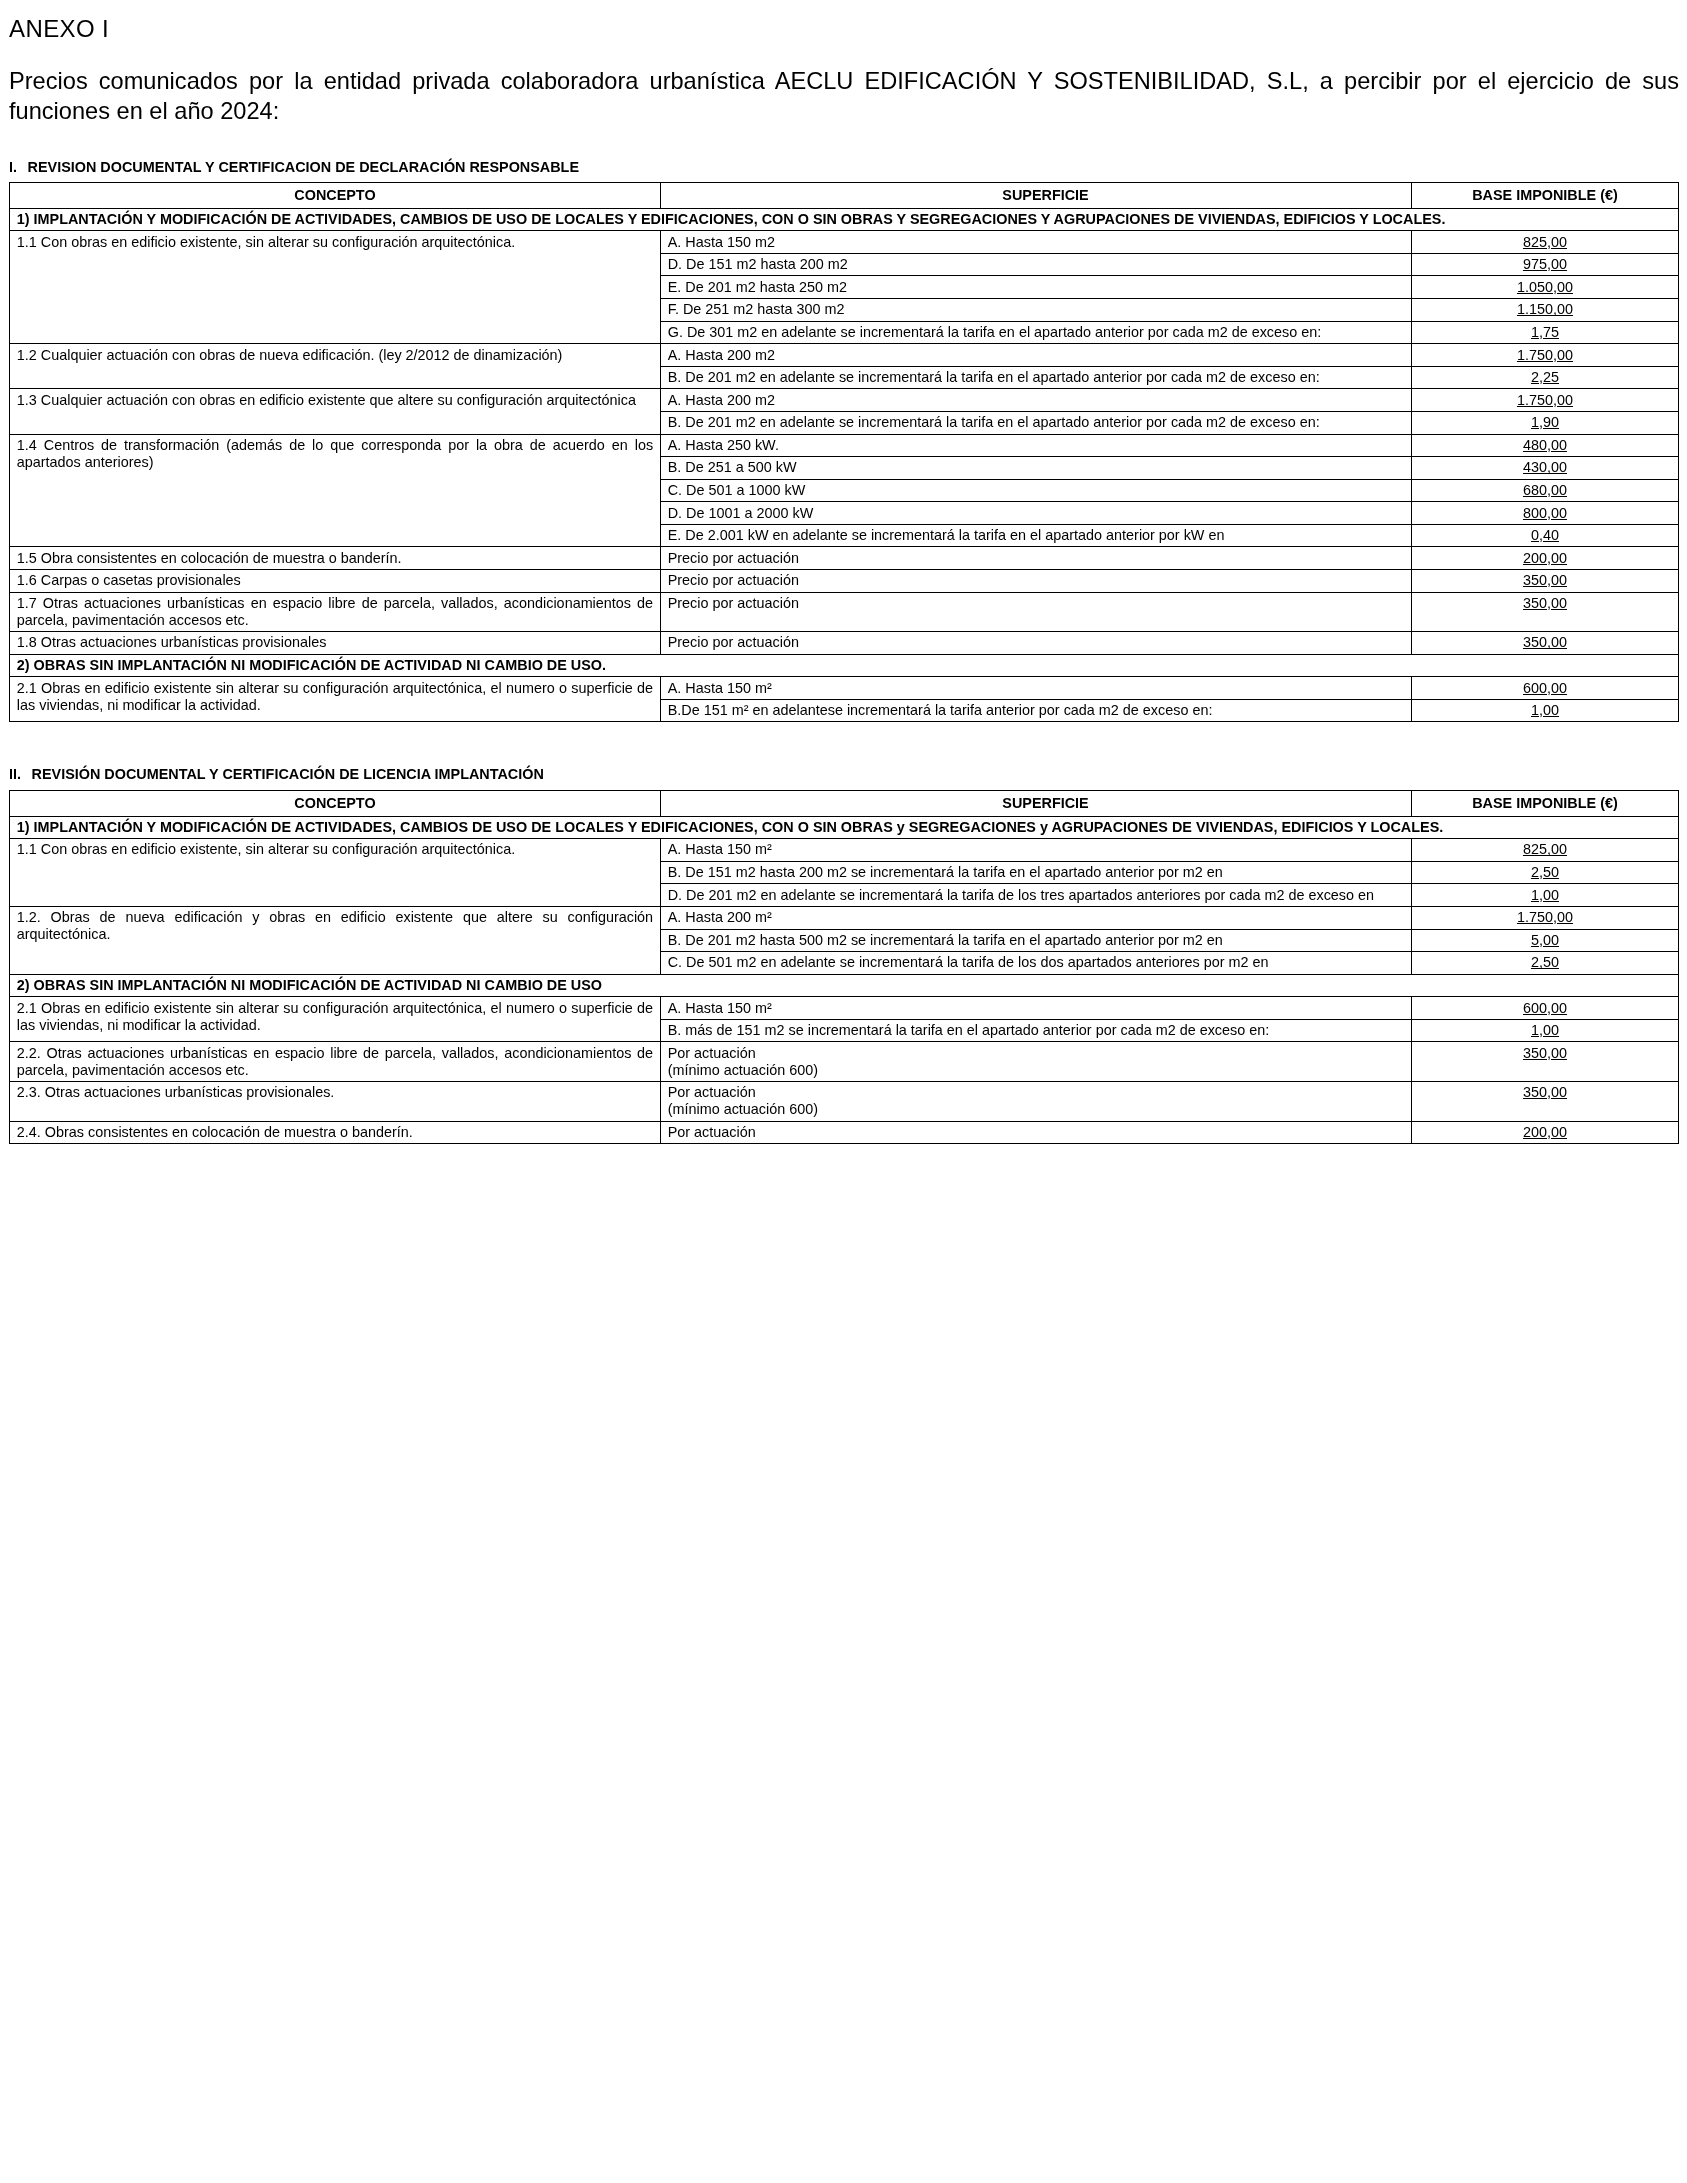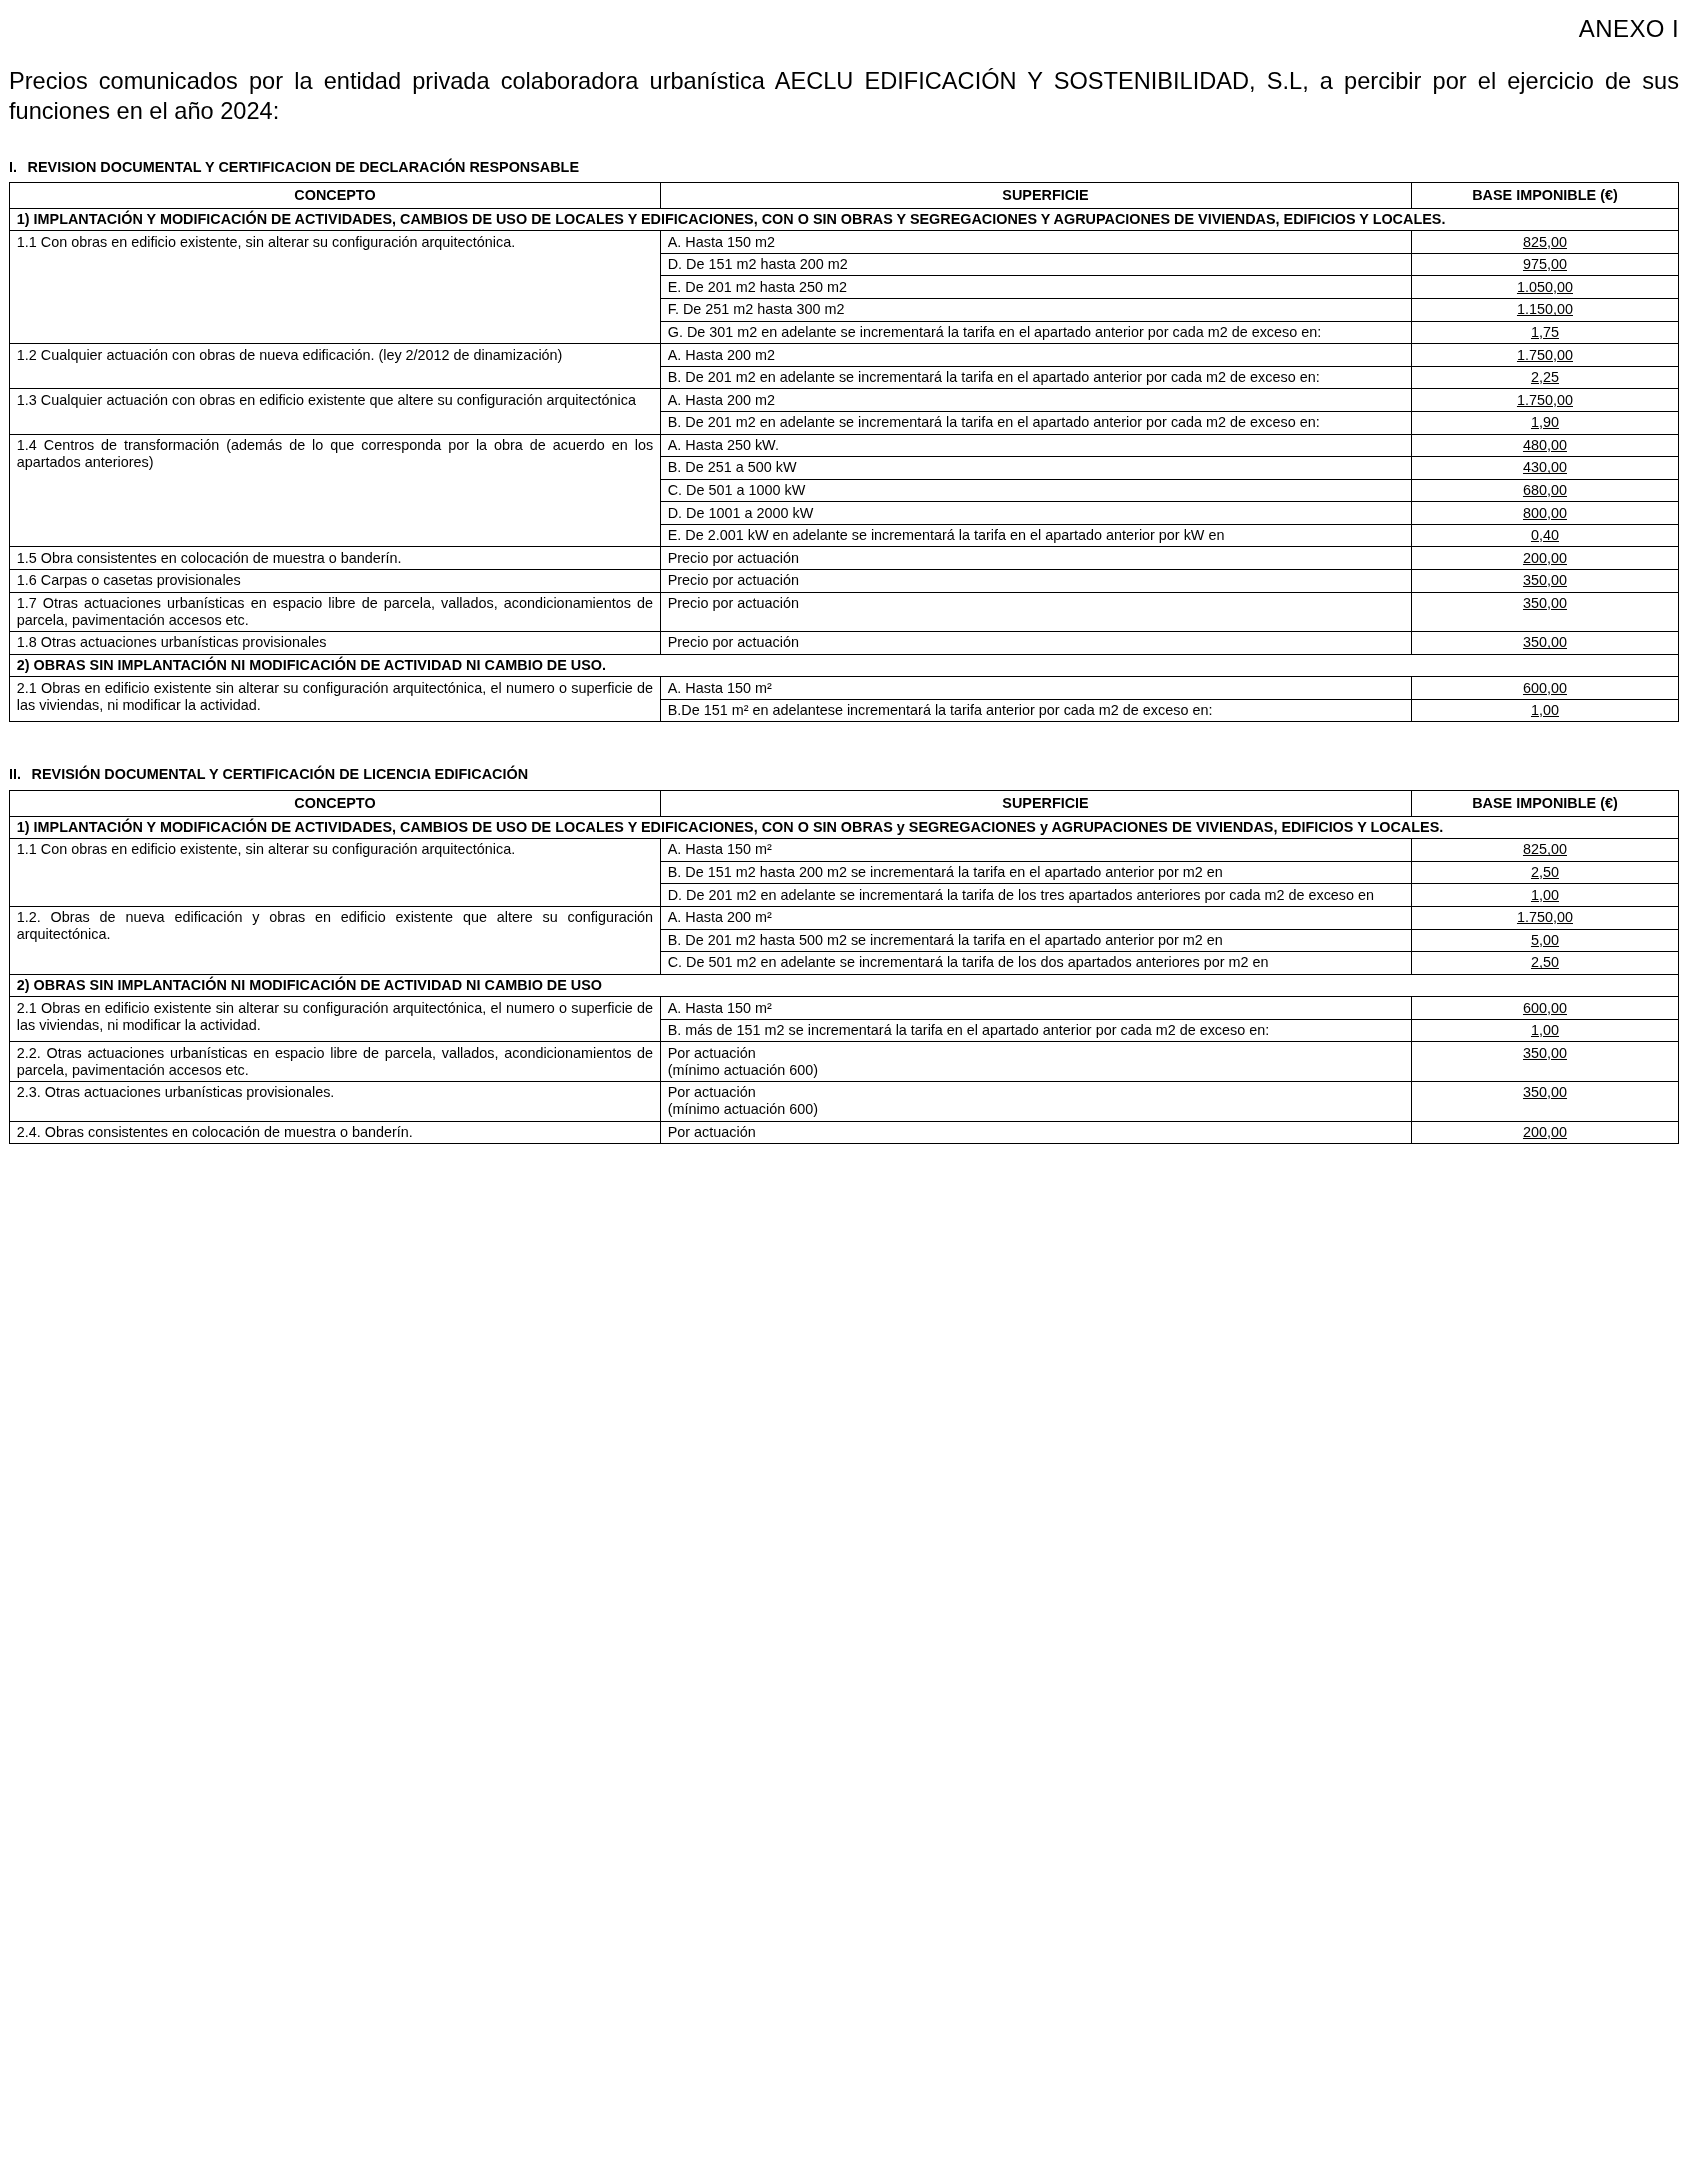--- a/index.html
+++ b/index.html
@@ -11,21 +11,21 @@
   body {
     width: 1688px;
     min-height: 2183px;
     font-family: "Liberation Sans", sans-serif;
     color: #000000;
   }
   .page {
     padding: 10.6px 9px 30px 9px;
   }
   .title {
-    text-align: right;
+    text-align: left;
     font-size: 24px;
     font-weight: 400;
     margin: 4.6px 0 23px 0;
     letter-spacing: 0.4px;
   }
   .intro {
     font-size: 23.6px;
     line-height: 1.28;
     text-align: justify;
     margin: 0 0 32px 0;
@@ -192,21 +192,21 @@
               <td class="base-cell">600,00</td>
             </tr>
             <tr>
               <td class="superficie-cell">B.De 151 m² en adelantese incrementará la tarifa anterior por cada m2 de exceso en:</td>
               <td class="base-cell">1,00</td>
             </tr>
           </tbody>
         </table>
       </div>
       <div class="table-block">
-        <div class="table-heading"><span class="heading-num">II.</span><span>REVISIÓN DOCUMENTAL Y CERTIFICACIÓN DE LICENCIA EDIFICACIÓN</span></div>
+        <div class="table-heading"><span class="heading-num">II.</span><span>REVISIÓN DOCUMENTAL Y CERTIFICACIÓN DE LICENCIA IMPLANTACIÓN</span></div>
         <table class="price-table">
           <thead>
             <tr>
               <th class="col-0">CONCEPTO</th>
               <th class="col-1">SUPERFICIE</th>
               <th class="col-2">BASE IMPONIBLE (€)</th>
             </tr>
           </thead>
           <tbody>
             <tr>

